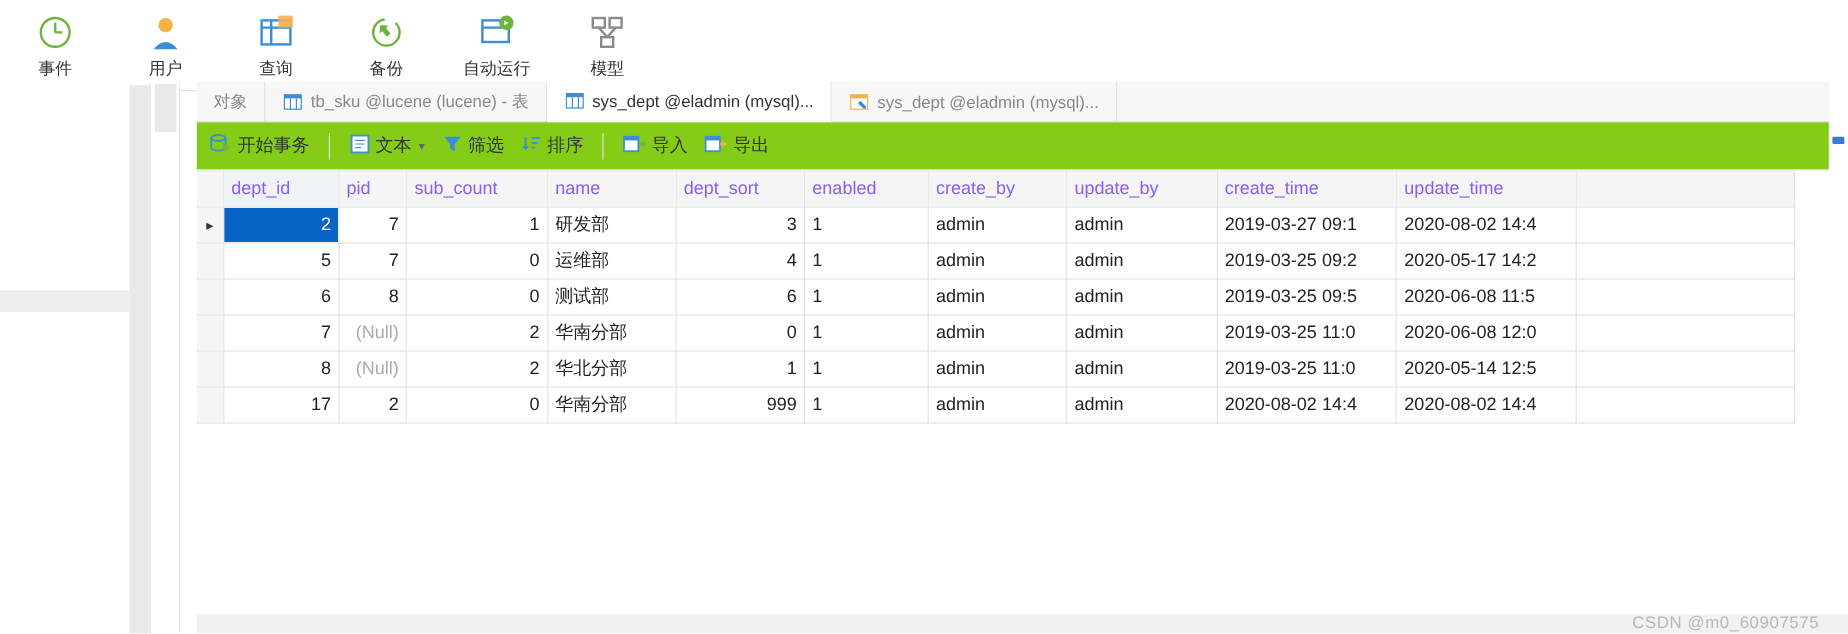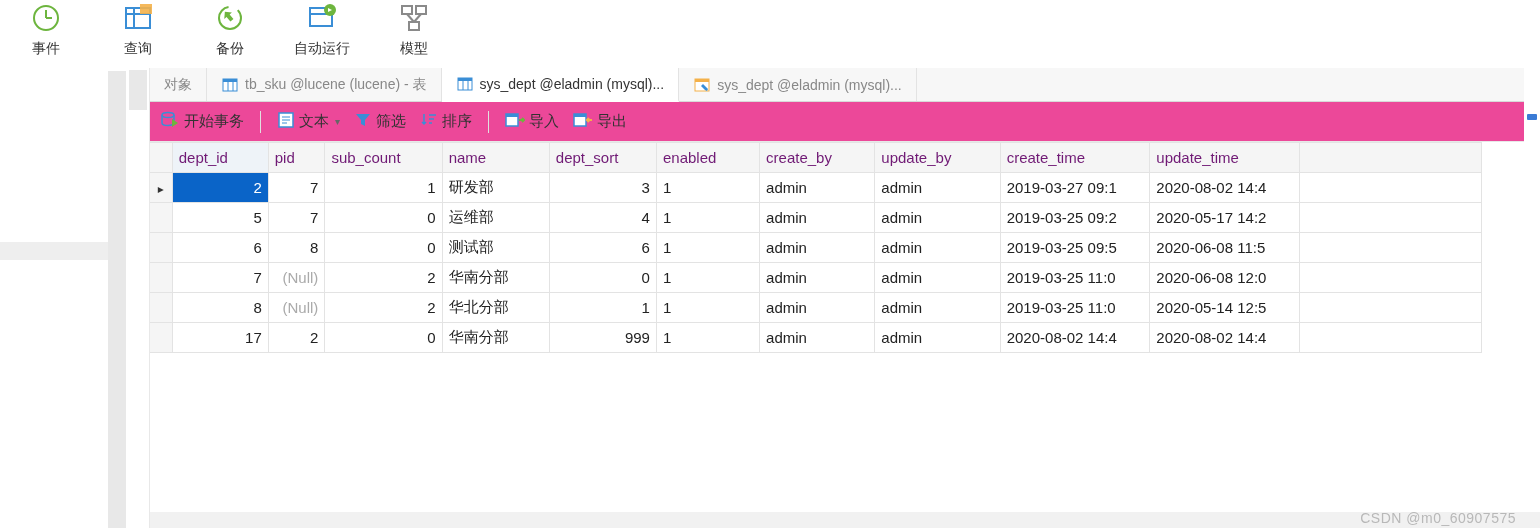--- a/index.html
+++ b/index.html
@@ -1,51 +1,51 @@
 <!DOCTYPE html>
 <html><head>
 <meta charset="utf-8">
 <style>
 * { box-sizing: border-box; margin: 0; padding: 0; }
 body { font-family: "Microsoft YaHei", "SimSun", Arial, sans-serif; font-size: 14px; background: #fff; color: #333; width: 1540px; height: 528px; position: relative; overflow: hidden; }
 
 
-.main-toolbar { display: flex; align-items: flex-start; padding: 0 0 8px 0; border-bottom: 1px solid #e3e3e3; height: 76px; }
+.main-toolbar { display: flex; align-items: flex-end; padding: 0 0 8px 0; border-bottom: 1px solid #e3e3e3; height: 76px; }
 .tb-item { display: flex; flex-direction: column; align-items: center; width: 92px; padding-top: 2px; cursor: pointer; }
 .tb-item .icn { width: 32px; height: 32px; display: flex; align-items: center; justify-content: center; }
 .tb-item .lbl { font-size: 14px; margin-top: 6px; color: #333; }
 
 
 .left-gutter { position: absolute; left: 0; top: 68px; width: 126px; bottom: 0; background: #fff; }
 .left-gutter .bar { position: absolute; right: 0; top: 3px; bottom: 0; width: 18px; background: #e8e8e8; }
 .left-gutter .nub { position: absolute; left: 0; top: 174px; width: 108px; height: 18px; background: #eeeeee; }
 
 
-.content { position: absolute; left: 126px; top: 68px; right: 0; bottom: 0; display: flex; flex-direction: column; }
+.content { position: absolute; left: 126px; top: 68px; right: 0; bottom: 0; display: flex; flex-direction: column; padding-left: 14px; }
 .content .gutter-v { position: absolute; left: 0; top: 0; bottom: 0; width: 24px; background: #fff; border-right: 1px solid #e8e8e8; }
 .content .gutter-v .thumb { position: absolute; top: 2px; left: 3px; width: 18px; height: 40px; background: #e8e8e8; }
 .inner { margin-left: 24px; display:flex; flex-direction:column; height:100%; }
 
 
 .tabs { display: flex; align-items: stretch; height: 34px; background: #f7f7f7; border-bottom: 1px solid #d9d9d9; }
 .tab { display: flex; align-items: center; padding: 0 14px; gap: 6px; color: #888; border-right: 1px solid #e3e3e3; cursor: pointer; font-size: 14px; }
 .tab.active { background: #fff; color: #333; border-bottom: 2px solid #fff; margin-bottom: -1px; }
 .tab .icn { width: 18px; height: 18px; display: inline-flex; align-items: center; justify-content: center; }
 
 
-.sub-toolbar { display: flex; align-items: center; height: 40px; padding: 0 10px; gap: 14px; border-bottom: 1px solid #e8e8e8; background: #ec4899; }
+.sub-toolbar { display: flex; align-items: center; height: 40px; padding: 0 10px; gap: 14px; border-bottom: 1px solid #e8e8e8; background: #84cc16; }
 .sub-toolbar .btn { display: flex; align-items: center; gap: 4px; cursor: pointer; color: #333; font-size: 15px; }
 .sub-toolbar .sep { width: 1px; height: 22px; background: #e0e0e0; margin: 0 2px; }
 .sub-toolbar .dd::after { content: "▾"; font-size: 10px; color: #666; margin-left: 2px; }
 
 
 .grid-wrap { flex: 1; overflow: hidden; position: relative; background: #fff; }
 .grid { border-collapse: collapse; table-layout: fixed; width: 1332px; }
 .grid th, .grid td { border: 1px solid #e3e3e3; height: 30px; padding: 0 6px; white-space: nowrap; overflow: hidden; text-overflow: ellipsis; font-size: 15px; }
-.grid th { background: #f5f5f5; text-align: left; font-weight: normal; color: #701a75; position: relative; }
+.grid th { background: #f5f5f5; text-align: left; font-weight: normal; color: #8b5cf6; position: relative; }
 .grid th.current { background: #eef3f8; }
 .grid td { text-align: left; color: #222; }
 .grid td.num { text-align: right; }
 .grid td.null { color: #aaa; }
 .grid td.sel { background: #0a64c8; color: #fff; }
 .grid .rowhdr { width: 22px; min-width: 22px; background: #f5f5f5; text-align: center; padding: 0; border-left: none; }
 .grid tbody tr.cur .rowhdr::before { content: "▸"; color: #333; font-size: 12px; }
 .scroll-h { position: absolute; left: 0; right: 0; bottom: 0; height: 16px; background: #f1f1f1; }
 
 
@@ -63,20 +63,29 @@
 <div class="main-toolbar">
   <div class="tb-item">
     <span class="icn">
       <svg viewBox="0 0 32 32" width="32" height="32">
           <circle cx="16" cy="16" r="12" fill="none" stroke="#6db53e" stroke-width="2"></circle>
           <line x1="16" y1="16" x2="16" y2="8" stroke="#6db53e" stroke-width="2"></line>
           <line x1="16" y1="16" x2="22" y2="16" stroke="#6db53e" stroke-width="2"></line>
         </svg>
     </span>
     <span class="lbl">事件</span>
+  </div>
+  <div class="tb-item">
+    <span class="icn">
+      <svg viewBox="0 0 32 32" width="32" height="32">
+          <circle cx="16" cy="10" r="6" fill="#f4b14a"></circle>
+          <path d="M6 30 Q16 18 26 30" fill="#3a8ed6"></path>
+        </svg>
+    </span>
+    <span class="lbl">用户</span>
   </div>
   <div class="tb-item">
     <span class="icn">
       <svg viewBox="0 0 32 32" width="32" height="32">
           <rect x="4" y="6" width="24" height="20" fill="none" stroke="#3a8ed6" stroke-width="2"></rect>
           <line x1="4" y1="12" x2="28" y2="12" stroke="#3a8ed6" stroke-width="2"></line>
           <line x1="12" y1="6" x2="12" y2="26" stroke="#3a8ed6" stroke-width="2"></line>
           <rect x="18" y="2" width="12" height="10" fill="#f4b14a" opacity="0.9"></rect>
         </svg>
     </span>

